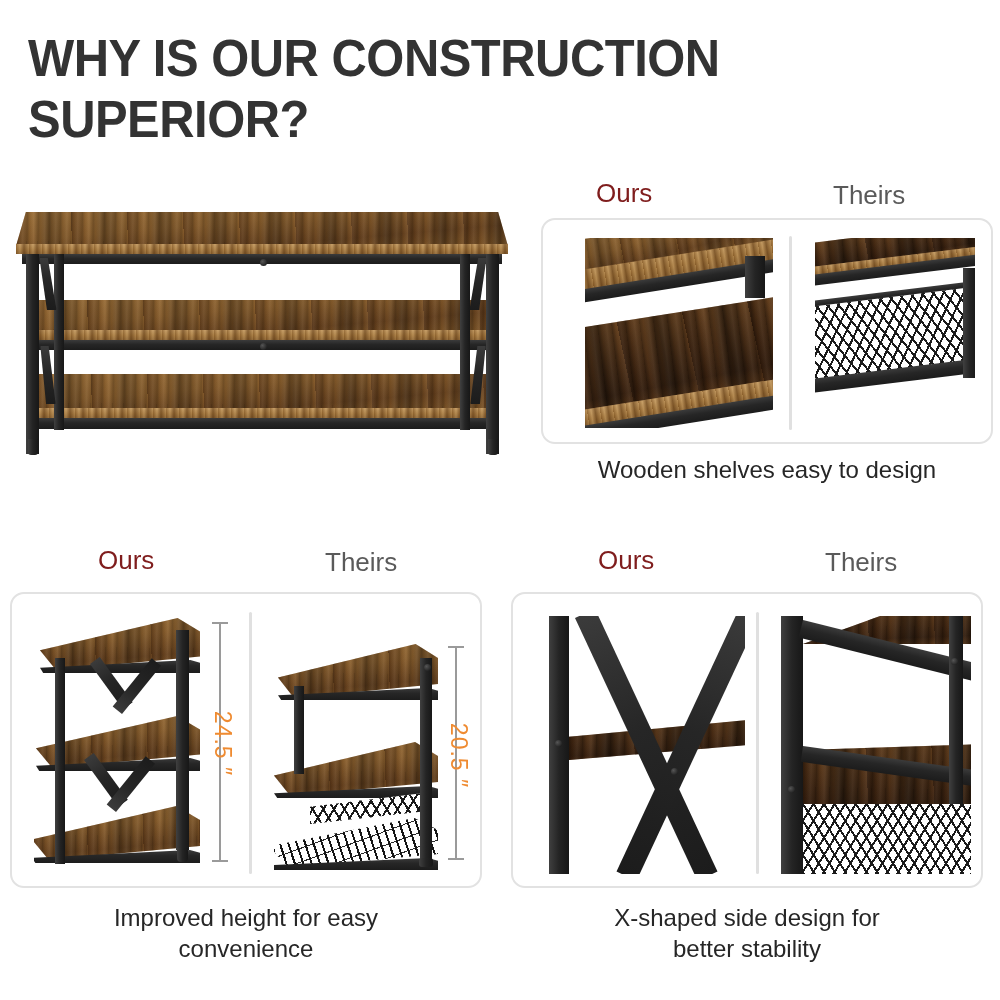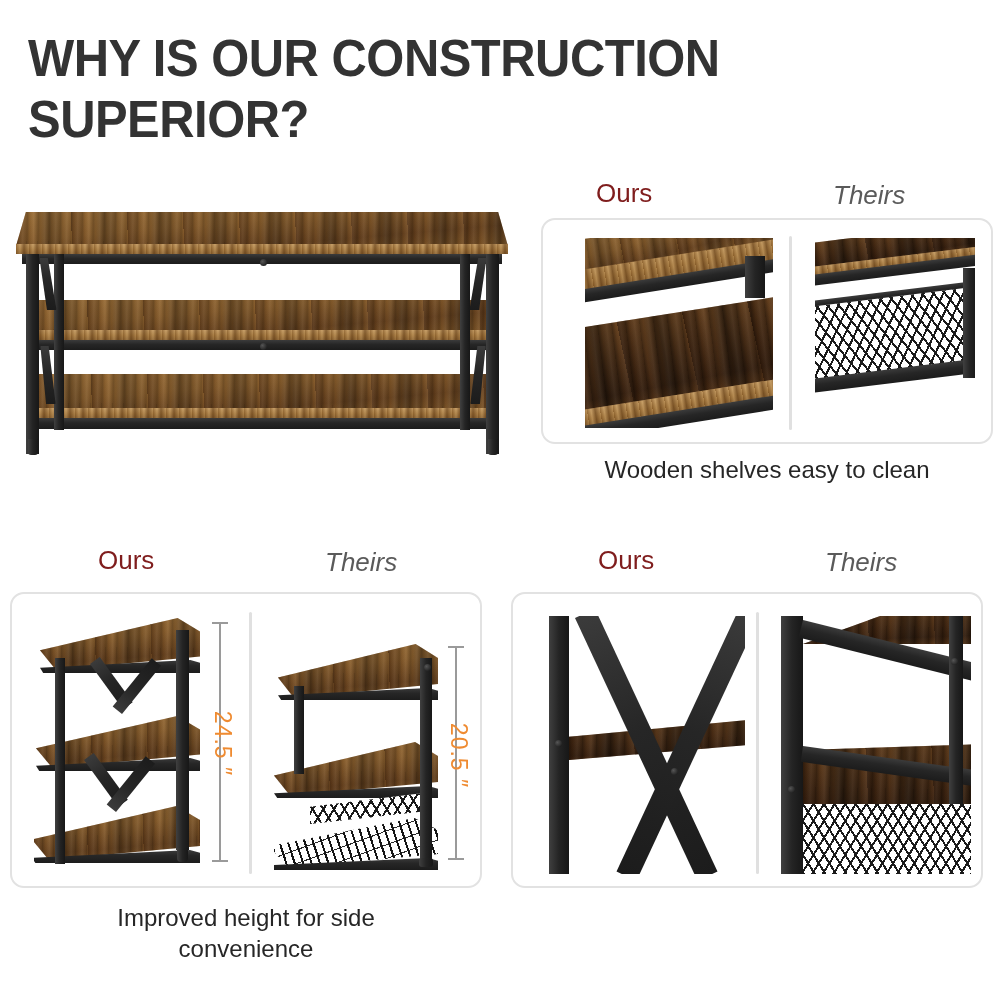--- a/index.html
+++ b/index.html
@@ -44,21 +44,21 @@
     background: #ffffff;
   }
 
   .hdr {
     position: absolute;
     font-size: 26px;
     font-weight: 400;
     white-space: nowrap;
   }
   .hdr.ours  { color: #7f1d1d; }
-  .hdr.theirs{ color: #5a5a5a; font-style: italic; }
+  .hdr.theirs{ color: #5a5a5a; }
 
   .caption {
     position: absolute;
     text-align: center;
     font-size: 24px;
     line-height: 1.28;
     color: #262626;
     font-weight: 400;
     white-space: pre-line;
   }
@@ -223,21 +223,21 @@
       <div class="wood dark" style="left:-14px; top:-6px; width:200px; height:26px; transform:rotate(-7deg);"></div>
       <div class="wood lightedge" style="left:-14px; top:18px; width:200px; height:9px; transform:rotate(-7deg);"></div>
       <div class="metal" style="left:-14px; top:26px; width:200px; height:11px; transform:rotate(-7deg);"></div>
       <div class="metal" style="left:-12px; top:52px; width:196px; height:9px; transform:rotate(-7deg);"></div>
       <div class="mesh" style="left:-12px; top:58px; width:196px; height:76px; transform:rotate(-7deg);"></div>
       <div class="metal" style="left:-12px; top:130px; width:196px; height:14px; transform:rotate(-7deg);"></div>
       <div class="metal v" style="left:148px; top:30px; width:14px; height:110px;"></div>
     </div>
   </div>
 
-  <div class="caption" style="left:541px; top:455px; width:452px;">Wooden shelves easy to clean</div>
+  <div class="caption" style="left:541px; top:455px; width:452px;">Wooden shelves easy to design</div>
 
   <div class="hdr ours" style="left:98px; top:545px;">Ours</div>
   <div class="hdr theirs" style="left:325px; top:547px;">Theirs</div>
 
   <div class="panel" style="left:10px; top:592px; width:472px; height:296px;">
 
     <div class="divider" style="left:237px; top:18px; height:262px;"></div>
 
     <div class="photo" style="left:22px; top:14px; width:190px; height:266px;">
 
@@ -291,21 +291,21 @@
       <div class="metal v" style="left:145px; top:226px; width:14px; height:9px; border-radius:3px;"></div>
       <div class="screw" style="left:150px;top:32px;"></div>
     </div>
 
     <div class="dimline" style="left:443px; top:52px; height:212px;"></div>
     <div class="dimcap" style="left:436px; top:52px; width:16px;"></div>
     <div class="dimcap" style="left:436px; top:264px; width:16px;"></div>
     <div class="dimtext" style="left:386px; top:148px; width:120px; text-align:center;">20.5 ″</div>
   </div>
 
-  <div class="caption" style="left:10px; top:903px; width:472px;">Improved height for side
+  <div class="caption" style="left:10px; top:903px; width:472px;">Improved height for easy
 convenience</div>
 
   <div class="hdr ours" style="left:598px; top:545px;">Ours</div>
   <div class="hdr theirs" style="left:825px; top:547px;">Theirs</div>
 
   <div class="panel" style="left:511px; top:592px; width:472px; height:296px;">
 
     <div class="divider" style="left:243px; top:18px; height:262px;"></div>
 
     <div class="photo" style="left:32px; top:22px; width:200px; height:258px;">
@@ -330,14 +330,16 @@
       <div class="wood dark" style="left:32px; top:128px; width:180px; height:74px;
                   clip-path: polygon(0% 8%, 100% 0%, 100% 86%, 0% 100%);"></div>
       <div class="metal" style="left:32px; top:130px; width:180px; height:16px;
                   transform: rotate(8deg); transform-origin: left top;"></div>
       <div class="mesh" style="left:32px; top:188px; width:180px; height:70px;"></div>
       <div class="metal v" style="left:178px; top:0px; width:14px; height:188px;"></div>
       <div class="screw" style="left:180px; top:42px;"></div>
     </div>
   </div>
 
+  <div class="caption" style="left:511px; top:903px; width:472px;">X-shaped side design for
+better stability</div>
 
 </div>
 
 </body></html>

